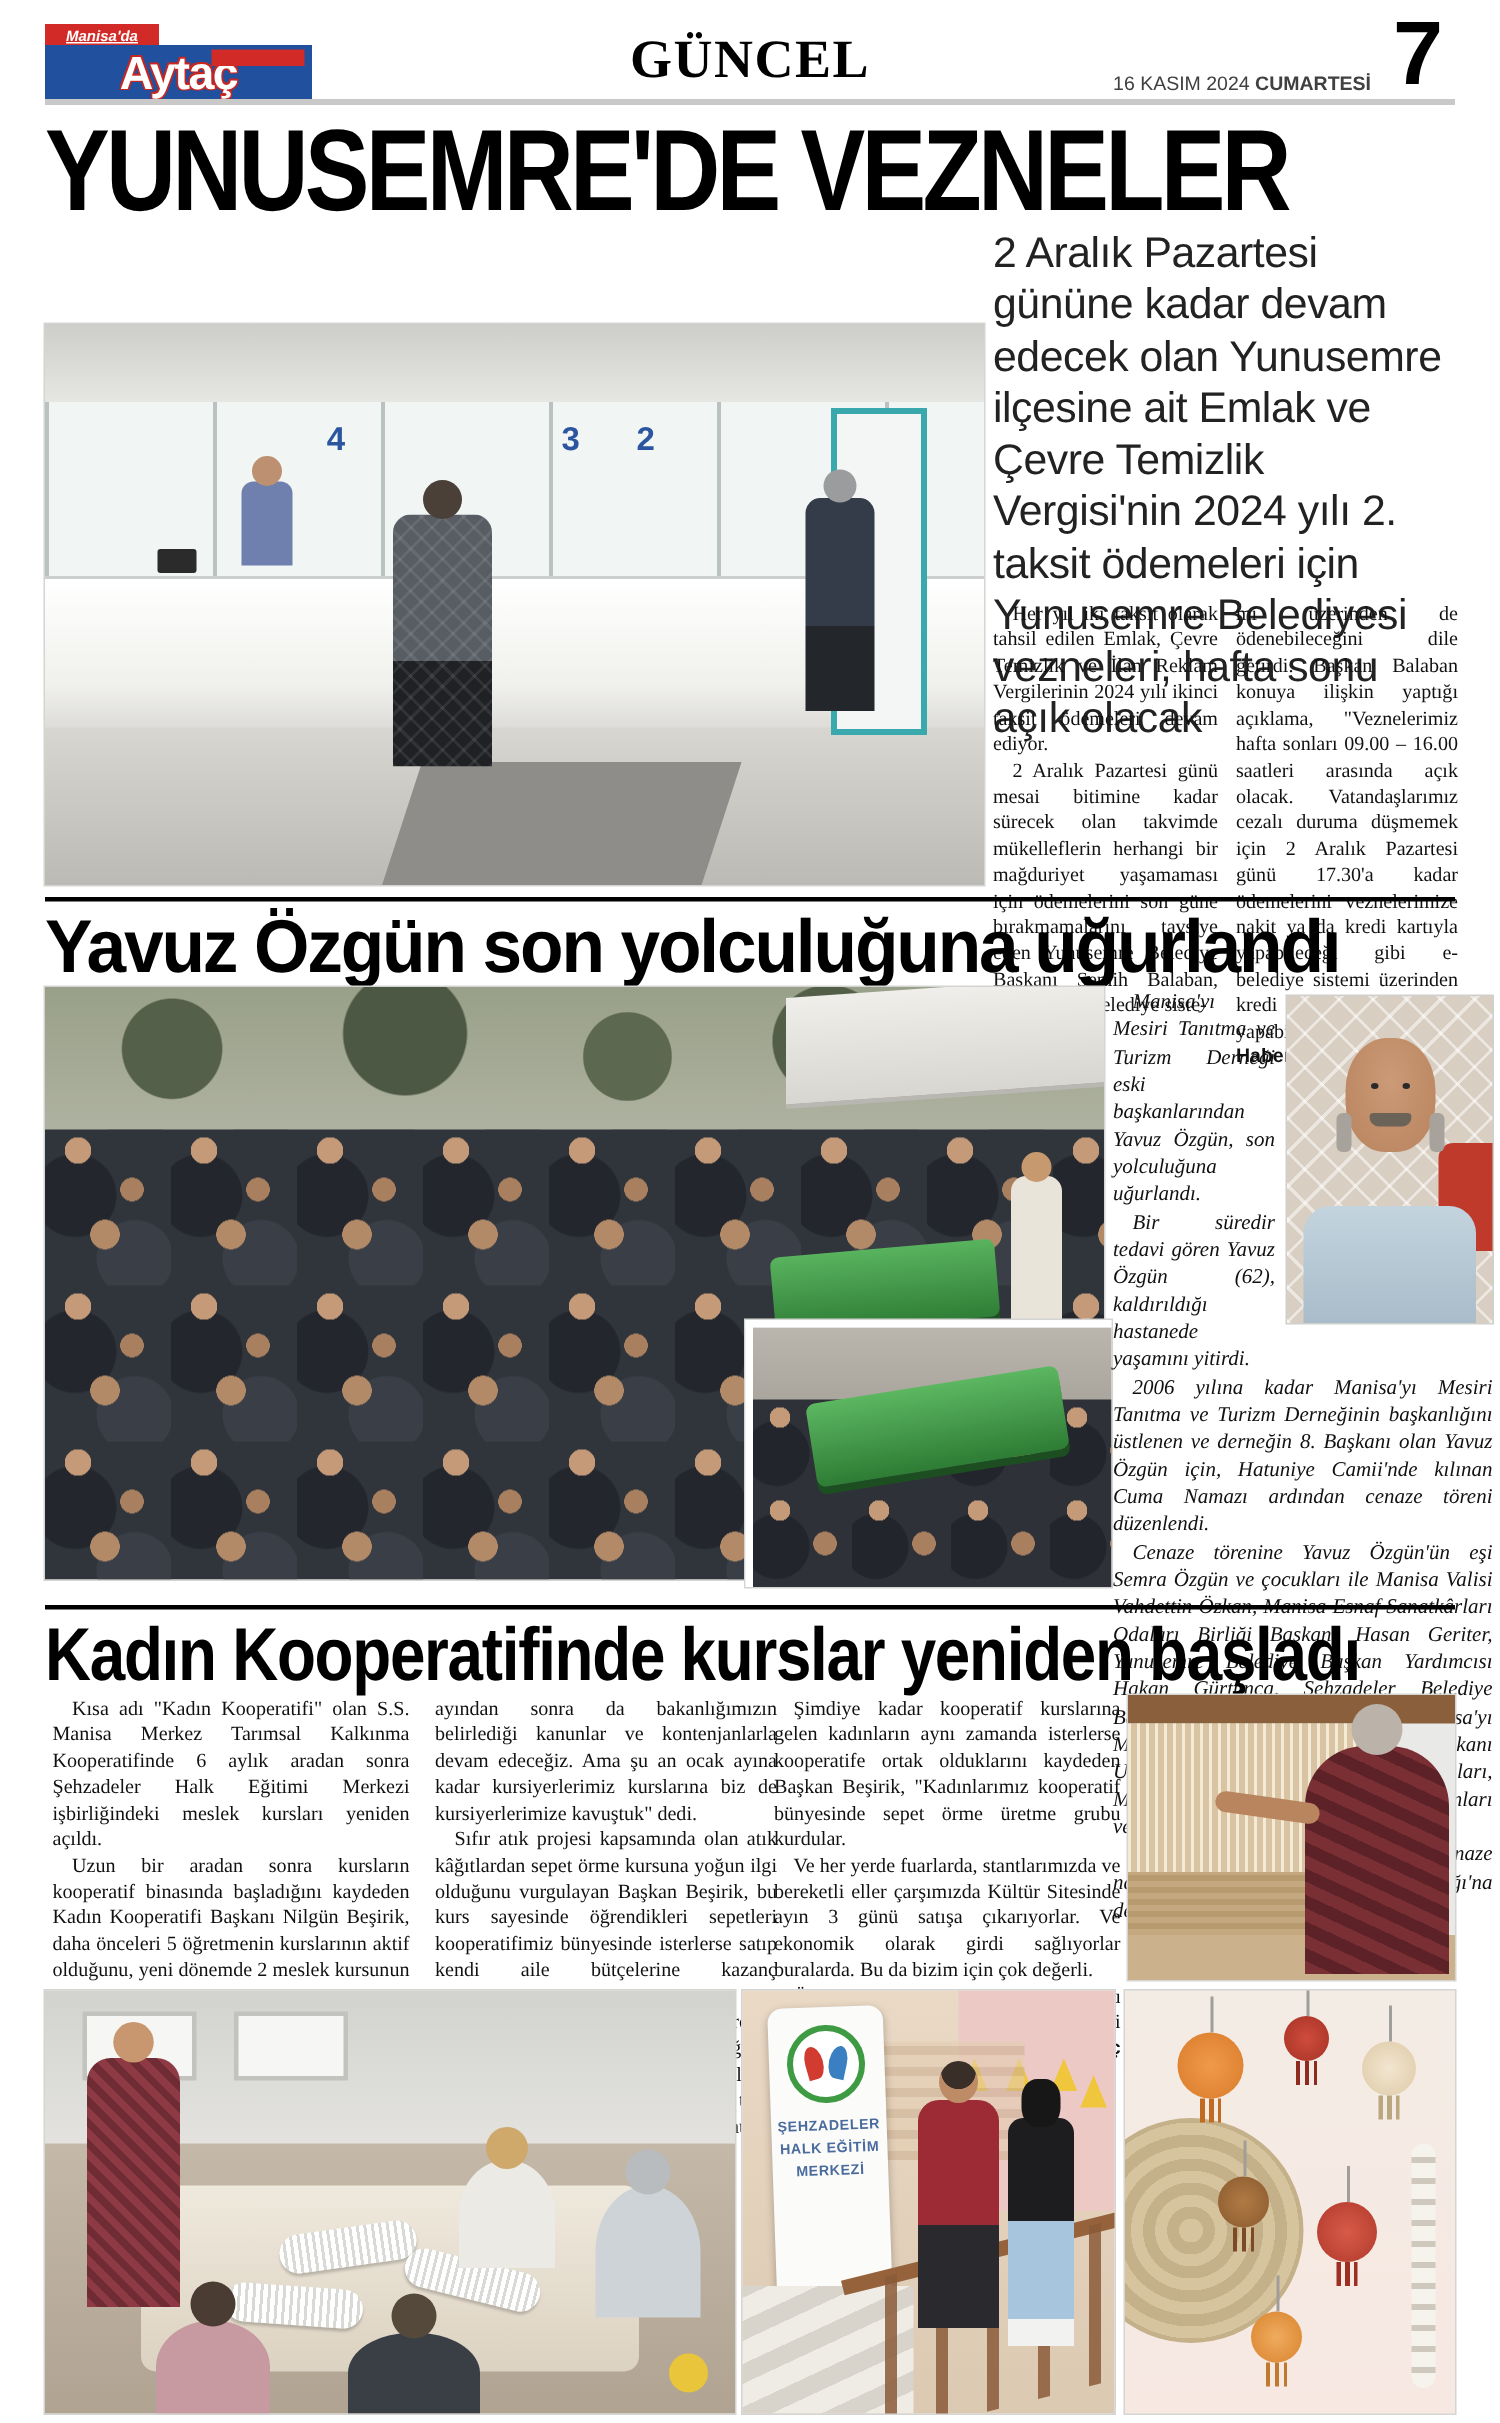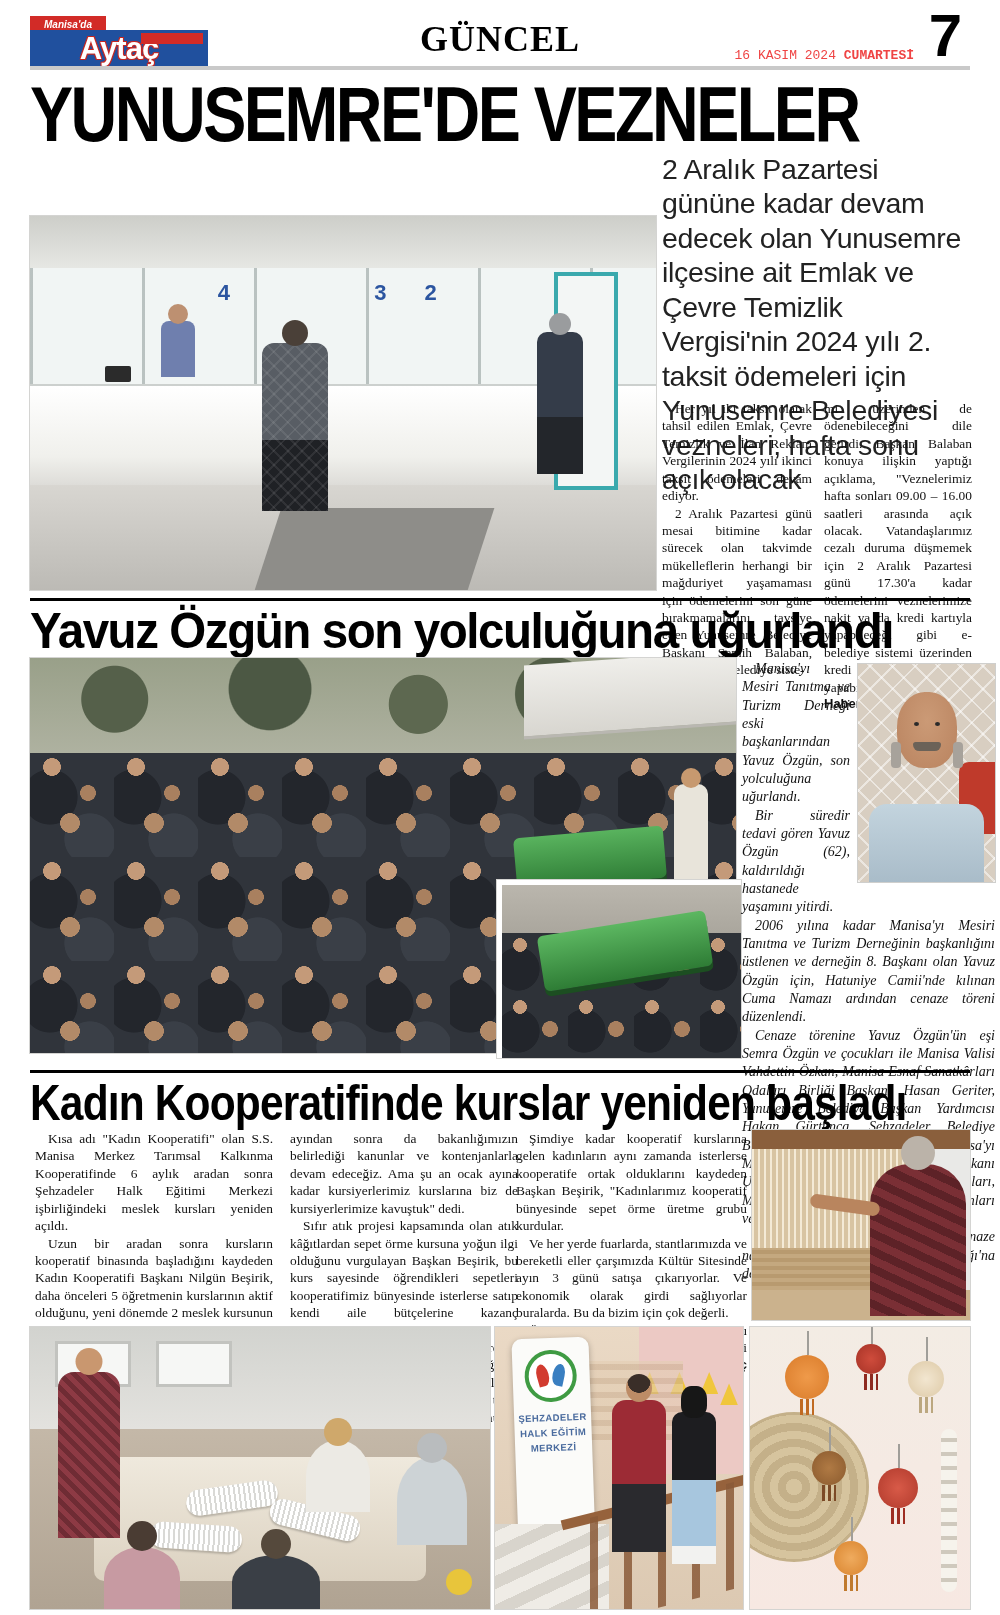--- a/index.html
+++ b/index.html
@@ -2,29 +2,29 @@
 <html><head>
 <meta charset="utf-8">
 <style>
   html,body{margin:0;padding:0;background:#fff;}
   .page{position:relative;width:1000px;height:1615px;background:#fff;overflow:hidden;
         font-family:"Liberation Serif",serif;color:#111;}
 
   
   .logo{position:absolute;left:30px;top:16px;width:178px;height:54px;}
   .logo-tab{position:absolute;left:0;top:0;width:76px;height:17px;background:#d22b27;color:#fff;
-            font:italic bold 10px "Liberation Sans",sans-serif;text-align:center;line-height:17px;}
+            font:italic bold 10px "Liberation Sans",sans-serif;text-align:center;line-height:17px;text-decoration:underline;}
   .logo-main{position:absolute;left:0;top:14px;width:178px;height:40px;background:#20509e;color:#fff;
              font-family:"Liberation Sans",sans-serif;font-weight:700;font-size:31px;text-align:center;
              line-height:38px;letter-spacing:-1px;text-shadow:1px 1px 0 #c52722,-1px -1px 0 #c52722,1px -1px 0 #c52722,-1px 1px 0 #c52722;}
   .logo-box2{position:absolute;right:5px;top:17px;width:62px;height:11px;background:#d22b27;}
   .section-title{position:absolute;left:0;right:0;top:18px;text-align:center;
                  font-family:"Liberation Serif",serif;font-weight:700;font-size:36px;letter-spacing:1px;color:#000;}
-  .page-date{position:absolute;right:86px;top:48px;font-family:Liberation Mono, monospace;
-             font-size:13px;color:#ef4444;white-space:nowrap;}
+  .page-date{position:absolute;right:86px;top:48px;font-family:Liberation Sans, sans-serif;
+             font-size:13px;color:#404040;white-space:nowrap;}
   .page-date .d1{font-weight:400;}
   .page-date .d2{font-weight:800;}
   .page-number{position:absolute;right:38px;top:6px;font-family:"Liberation Sans",sans-serif;
                font-weight:700;font-size:60px;color:#000;line-height:1;}
   .rule-gray{position:absolute;left:30px;width:940px;top:66px;height:4px;background:#c9c9c9;}
   .rule-black{position:absolute;left:30px;width:940px;height:3px;background:#000;}
 
   
   .hl{position:absolute;left:30px;color:#000;font-family:"Liberation Sans",sans-serif;
       font-weight:800;white-space:nowrap;line-height:1;}

